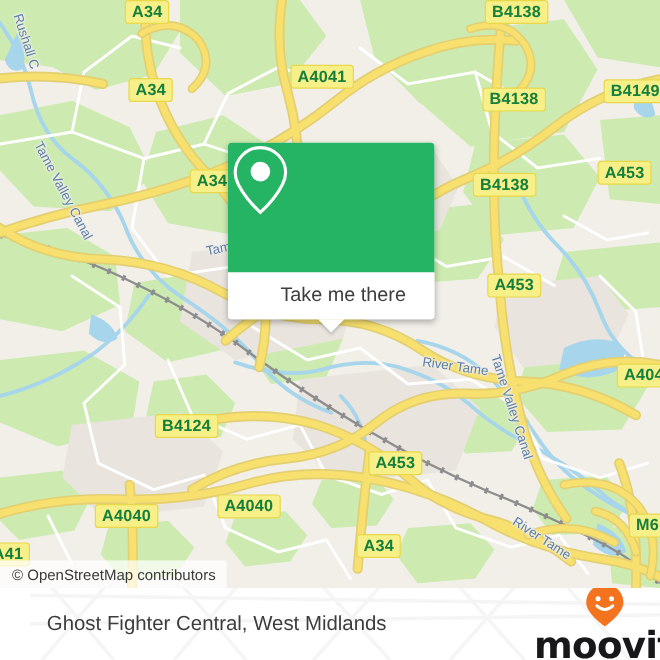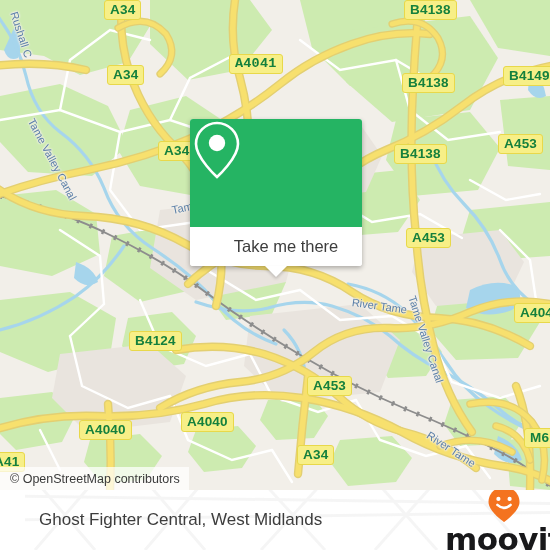--- a/index.html
+++ b/index.html
@@ -293,31 +293,31 @@
         <div class="maplabel waterlabel" style="left: 14px; top: 6px; transform: rotate(72deg); transform-origin: left center;">Rushall C</div>
         <div class="maplabel waterlabel" style="left: 31px; top: 113px; transform: rotate(62deg); transform-origin: left center;">Tame Valley Canal</div>
         <div class="maplabel waterlabel" style="left: 172px; top: 204px; transform: rotate(-12deg); transform-origin: left center;">Tame</div>
         <div class="maplabel waterlabel" style="left: 352px; top: 296px; transform: rotate(8deg); transform-origin: left center;">River Tame</div>
         <div class="maplabel waterlabel" style="left: 412px; top: 290px; transform: rotate(72deg); transform-origin: left center;">Tame Valley Canal</div>
         <div class="maplabel waterlabel" style="left: 428px; top: 428px; transform: rotate(33deg); transform-origin: left center;">River Tame</div>
       </div>
 
     <div id="shields">
         <div class="shield" style="left: 104px; top: 0px;">A34</div>
-        <div class="shield" style="left: 229px; top: 54px; font-family: Liberation Mono, monospace;">A4041</div>
+        <div class="shield" style="left: 242px; top: 54px;">A4041</div>
         <div class="shield" style="left: 404px; top: 0px;">B4138</div>
         <div class="shield" style="left: 402px; top: 73px;">B4138</div>
         <div class="shield" style="left: 503px; top: 66px;">B4149</div>
         <div class="shield" style="left: 107px; top: 65px;">A34</div>
         <div class="shield" style="left: 158px; top: 141px;">A34</div>
         <div class="shield" style="left: 394px; top: 144px;">B4138</div>
         <div class="shield" style="left: 498px; top: 134px;">A453</div>
         <div class="shield" style="left: 406px; top: 228px;">A453</div>
         <div class="shield" style="left: 514px; top: 303px;">A4040</div>
-        <div class="shield" style="left: 129px; top: 331px;">B4124</div>
+        <div class="shield" style="left: 129px; top: 345px;">B4124</div>
         <div class="shield" style="left: 307px; top: 376px;">A453</div>
         <div class="shield" style="left: 181px; top: 412px;">A4040</div>
         <div class="shield" style="left: 79px; top: 420px;">A4040</div>
         <div class="shield" style="left: -12px; top: 452px;">A41</div>
         <div class="shield" style="left: 297px; top: 445px;">A34</div>
         <div class="shield" style="left: 524px; top: 428px;">M6</div>
       </div>
 
     <div class="callout">
       <div class="callout-top">

